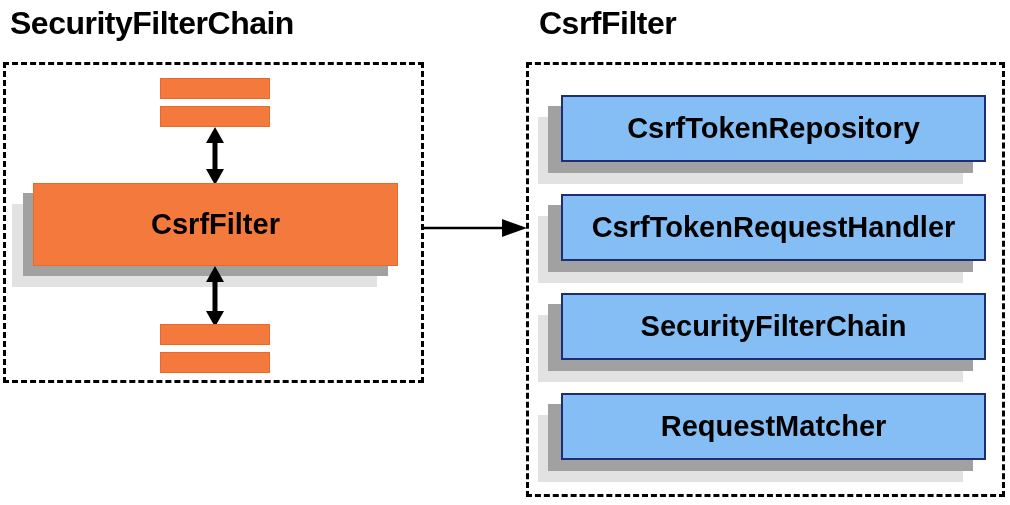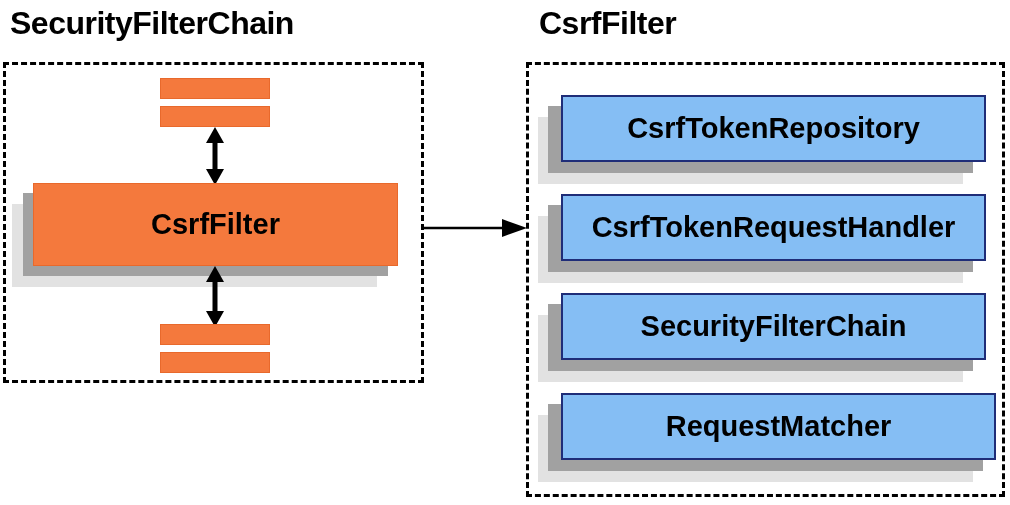--- a/index.html
+++ b/index.html
@@ -46,21 +46,21 @@
     font-weight:bold; font-size:29px;
   }
 
   .arrow-svg { position:absolute; color:#000; }
   .v-arrow-1 { left:200px; top:127px; }
   .v-arrow-2 { left:200px; top:266px; }
   .h-arrow   { left:423px; top:217px; }
 
   .comp { position:absolute; left:561px; width:425px; height:67px; }
   .comp-0 { top:95px; }  .comp-1 { top:194px; }
-  .comp-2 { top:293px; } .comp-3 { top:393px;padding-left:10px; }
+  .comp-2 { top:293px; } .comp-3 { top:393px; }
   .comp .shadow-light { left:-23px; top:22px; width:100%; height:100%; }
   .comp .shadow-dark  { left:-13px; top:11px; width:100%; height:100%; }
   .blue-box {
     position:absolute; left:0; top:0; width:100%; height:100%;
     background:var(--blue-fill); border:2px solid var(--blue-border);
     box-sizing:border-box;
     display:flex; align-items:center; justify-content:center;
     font-weight:bold; font-size:29px; white-space:nowrap;
   }
 </style>

